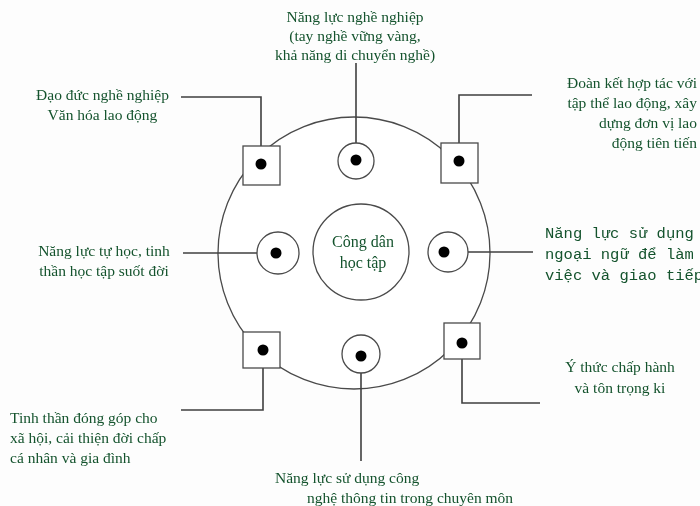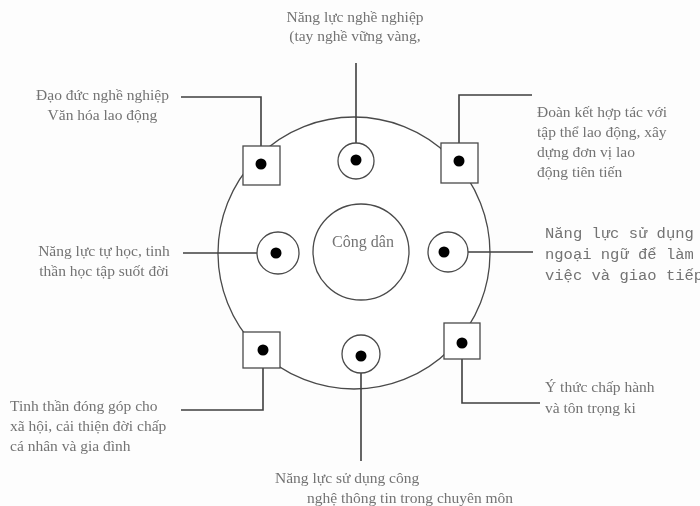--- a/index.html
+++ b/index.html
@@ -12,31 +12,31 @@
     position: relative;
     width: 700px; height: 506px;
     background: #fdfdfd;
     overflow: hidden;
   }
   .stage svg { position: absolute; left: 0; top: 0; }
   .label {
     position: absolute;
     font-size: 15.5px;
     line-height: 20px;
-    color: #737373;
+    color: #14532d;
   }
   .label .line { display: block; white-space: nowrap; }
 
   .label-top        { left: 235px; top: 7px;   width: 240px; text-align: center; line-height: 19px; }
   .label-top-left   { left: 20px;  top: 85px;  width: 165px; text-align: center; }
-  .label-top-right  { left: 537px; top: 102px;  width: 160px; }
+  .label-top-right  { left: 537px; top: 73px;  width: 160px; text-align: right; }
   .label-mid-left   { left: 24px;  top: 241px; width: 160px; text-align: center; font-family: Liberation Serif, serif; }
   .label-mid-right  { left: 545px; top: 224px; width: 150px; line-height: 21px; font-family: Liberation Mono, monospace; }
-  .label-bottom-left{ left: 10px;  top: 396px; width: 210px; }
-  .label-bottom-right{ left: 545px; top: 376px; width: 150px; line-height: 21px; }
+  .label-bottom-left{ left: 10px;  top: 408px; width: 210px; }
+  .label-bottom-right{ left: 545px; top: 356px; width: 150px; line-height: 21px; text-align: center; }
   .label-bottom     { left: 275px; top: 468px; width: 260px; }
   .label-bottom .line:nth-child(2) { margin-left: 10px; text-align: center; }
   .label-center {
     left: 313px; top: 231px; width: 100px;
     text-align: center; font-size: 16px; line-height: 21px;
   }
 </style>
 </head>
 <body>
 
@@ -72,25 +72,27 @@
     <circle cx="459" cy="161" r="5.5" fill="#000000"></circle>
     <circle cx="276" cy="253" r="5.5" fill="#000000"></circle>
     <circle cx="444" cy="252" r="5.5" fill="#000000"></circle>
     <circle cx="263" cy="350" r="5.5" fill="#000000"></circle>
     <circle cx="462" cy="343" r="5.5" fill="#000000"></circle>
     <circle cx="361" cy="356" r="5.5" fill="#000000"></circle>
   </svg>
 
   <div class="label label-center">
     <span class="line">Công dân</span>
+    <span class="line">học tập</span>
   </div>
 
   <div class="label label-top">
     <span class="line">Năng lực nghề nghiệp</span>
     <span class="line">(tay nghề vững vàng,</span>
+    <span class="line">khả năng di chuyển nghề)</span>
   </div>
 
   <div class="label label-top-left">
     <span class="line">Đạo đức nghề nghiệp</span>
     <span class="line">Văn hóa lao động</span>
   </div>
 
   <div class="label label-top-right">
     <span class="line">Đoàn kết hợp tác với</span>
     <span class="line">tập thể lao động, xây</span>

